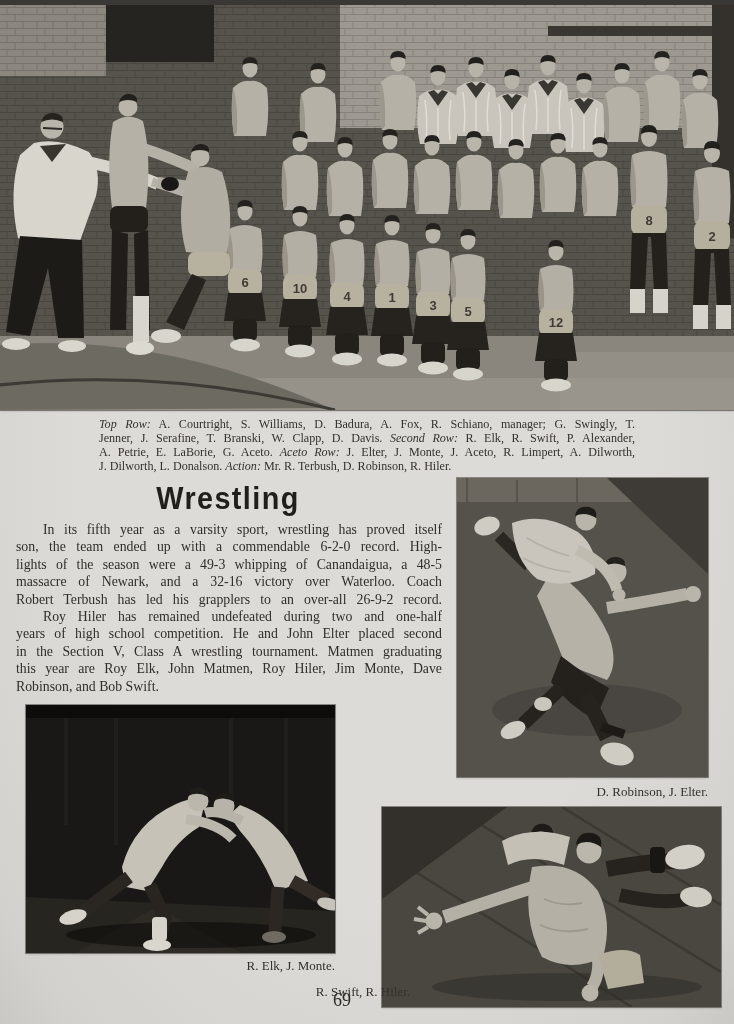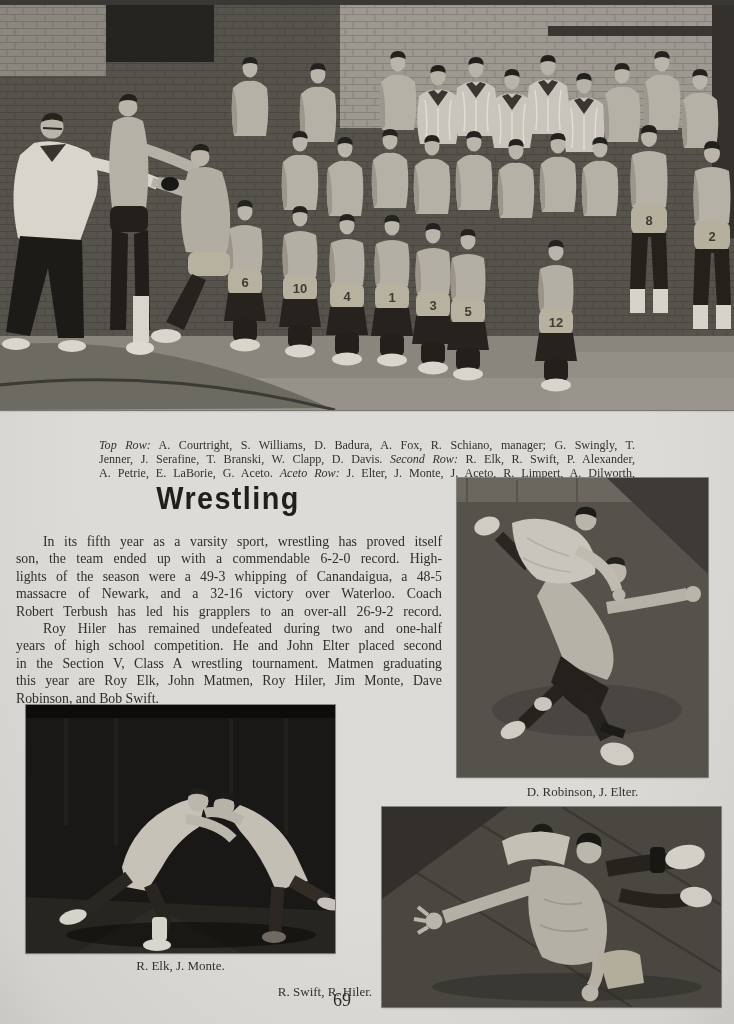--- a/index.html
+++ b/index.html
@@ -3,37 +3,37 @@
 <meta charset="utf-8">
 <style>
   html,body{margin:0;padding:0;background:#b9b7b3;}
   .page{position:relative;width:734px;height:1024px;margin:0 auto;overflow:hidden;
         background:radial-gradient(ellipse at 50% 45%, #dcdbd7 55%, #d2d1cd 90%, #c9c8c4 100%);
         font-family:"Liberation Serif", serif;color:#2e2c29;}
   .abs{position:absolute;}
   .photo{position:absolute;overflow:hidden;box-shadow:0 0 0 1px rgba(70,68,62,.55), 0 1px 2px rgba(0,0,0,.25);}
   .photo svg{display:block;}
   
-  .team-caption{left:99px;top:438px;width:536px;font-size:12.1px;line-height:14px;
+  .team-caption{left:99px;top:417px;width:536px;font-size:12.1px;line-height:14px;
                 color:#34322d;overflow:hidden;}
   .team-caption .jline{text-align:justify;text-align-last:justify;}
   .team-caption .jline.last{text-align-last:left;}
   .team-caption em{font-style:italic;}
   
   .headline{left:16px;top:481px;width:424px;text-align:center;
             font-family:"Liberation Sans", sans-serif;font-weight:700;
             font-size:31px;letter-spacing:1.5px;color:#211f1c;
             transform:scaleX(.93);transform-origin:50% 50%;}
   
   .body-copy{left:16px;top:521px;width:426px;font-size:13.8px;line-height:17.4px;
-             color:#302e2a;overflow:hidden;margin-top:12px;}
+             color:#302e2a;overflow:hidden;}
   .body-copy .jline{text-align:justify;text-align-last:justify;}
   .body-copy .jline.first{text-indent:27px;}
   .body-copy .jline.last{text-align-last:left;}
-  .photo-caption{position:absolute;font-size:13px;color:#33312d;text-align:center;}
+  .photo-caption{position:absolute;font-size:13px;color:#33312d;text-align:right;}
   .page-number{left:316px;top:990px;width:52px;text-align:center;
                font-size:18px;color:#2c2a27;}
 </style>
 </head>
 <body>
 
 <div class="page">
 
   <div class="photo" style="left:0;top:0;width:734px;height:410px;">
     <svg width="734" height="410" viewBox="0 0 734 410">
@@ -179,20 +179,21 @@
         <text x="649" y="225">8</text>
         <text x="712" y="241">2</text>
       </g>
     </svg>
   </div>
 
   <div class="abs team-caption">
       <div class="jline"><em>Top Row:</em><span> A. Courtright, S. Williams, D. Badura, A. Fox, R. Schiano, manager; G. Swingly, T.</span></div>
       <div class="jline"><span>Jenner, J. Serafine, T. Branski, W. Clapp, D. Davis. </span><em>Second Row:</em><span> R. Elk, R. Swift, P. Alexander,</span></div>
       <div class="jline"><span>A. Petrie, E. LaBorie, G. Aceto. </span><em>Aceto Row:</em><span> J. Elter, J. Monte, J. Aceto, R. Limpert, A. Dilworth,</span></div>
+      <div class="jline last"><span>J. Dilworth, L. Donalson. </span><em>Action:</em><span> Mr. R. Terbush, D. Robinson, R. Hiler.</span></div>
     </div>
 
   <h1 class="abs headline" style="margin:0;">Wrestling</h1>
 
   <div class="abs body-copy">
       <div>
         <div class="jline first">In its fifth year as a varsity sport, wrestling has proved itself</div>
         <div class="jline">son, the team ended up with a commendable 6-2-0 record. High-</div>
         <div class="jline">lights of the season were a 49-3 whipping of Canandaigua, a 48-5</div>
         <div class="jline">massacre of Newark, and a 32-16 victory over Waterloo. Coach</div>

